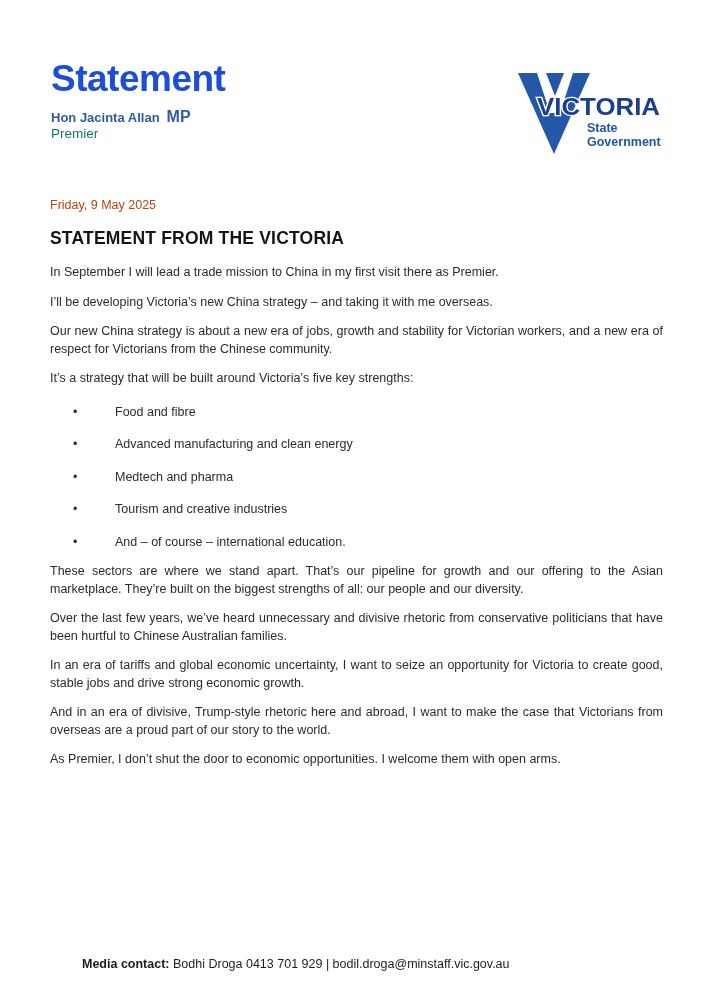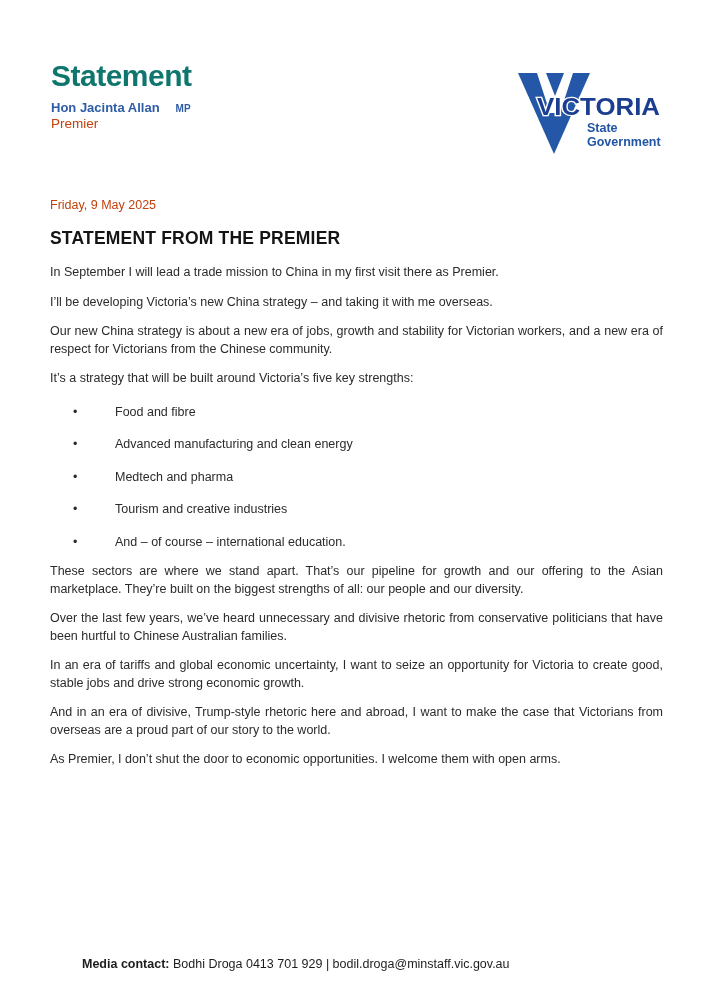--- a/index.html
+++ b/index.html
@@ -8,37 +8,37 @@
     width: 710px;
     height: 1000px;
     background: #ffffff;
     font-family: "Liberation Sans", "DejaVu Sans", sans-serif;
     overflow: hidden;
   }
 
   
   .masthead { position: absolute; left: 51px; top: 60px; }
   .doc-type {
-    font-size: 30px;
+    font-size: 37px;
     font-weight: 700;
-    color: #0f766e;
+    color: #1d4ed8;
     letter-spacing: -0.5px;
     line-height: 1.05;
   }
   .author-name {
     margin-top: 9px;
     font-size: 13px;
     font-weight: 700;
     color: #2e5ca7;
     line-height: 1.1;
   }
-  .author-name .suffix { font-size: 10px; margin-left: 16px; }
+  .author-name .suffix { font-size: 16px; margin-left: 7px; }
   .author-role {
     font-size: 13.5px;
-    color: #c2410c;
+    color: #0f766e;
     margin-top: 2px;
     line-height: 1.1;
   }
 
   
   .logo { position: absolute; left: 517px; top: 64px; width: 146px; height: 92px; }
   .logo svg { display: block; }
   .logo-brand-text {
     font-family: "Liberation Sans", "DejaVu Sans", sans-serif;
     font-weight: 700;
@@ -115,21 +115,21 @@
       <polygon points="1,9 73,9 37,90" fill="#2457a7"></polygon>
       <polygon points="20,9 29,9 38,32 47,9 56,9 43,49 33,49" fill="#ffffff"></polygon>
       <text class="logo-brand-text" x="20" y="51" textLength="123" lengthAdjust="spacingAndGlyphs">VICTORIA</text>
       <text class="logo-sub-text" x="70" y="68">State</text>
       <text class="logo-sub-text" x="70" y="82">Government</text>
     </svg>
   </div>
 
   <div class="content">
     <p class="date">Friday, 9 May 2025</p>
-    <h1 class="heading">STATEMENT FROM THE PREMIER</h1>
+    <h1 class="heading">STATEMENT FROM THE VICTORIA</h1>
 
     <p class="body-para">In September I will lead a trade mission to China in my first visit there as Premier.</p>
     <p class="body-para">I’ll be developing Victoria’s new China strategy – and taking it with me overseas.</p>
     <p class="body-para">Our new China strategy is about a new era of jobs, growth and stability for Victorian workers, and a new era of respect for Victorians from the Chinese community.</p>
     <p class="body-para">It’s a strategy that will be built around Victoria’s five key strengths:</p>
 
     <ul class="strengths-list">
       <li>Food and fibre</li>
       <li>Advanced manufacturing and clean energy</li>
       <li>Medtech and pharma</li>

